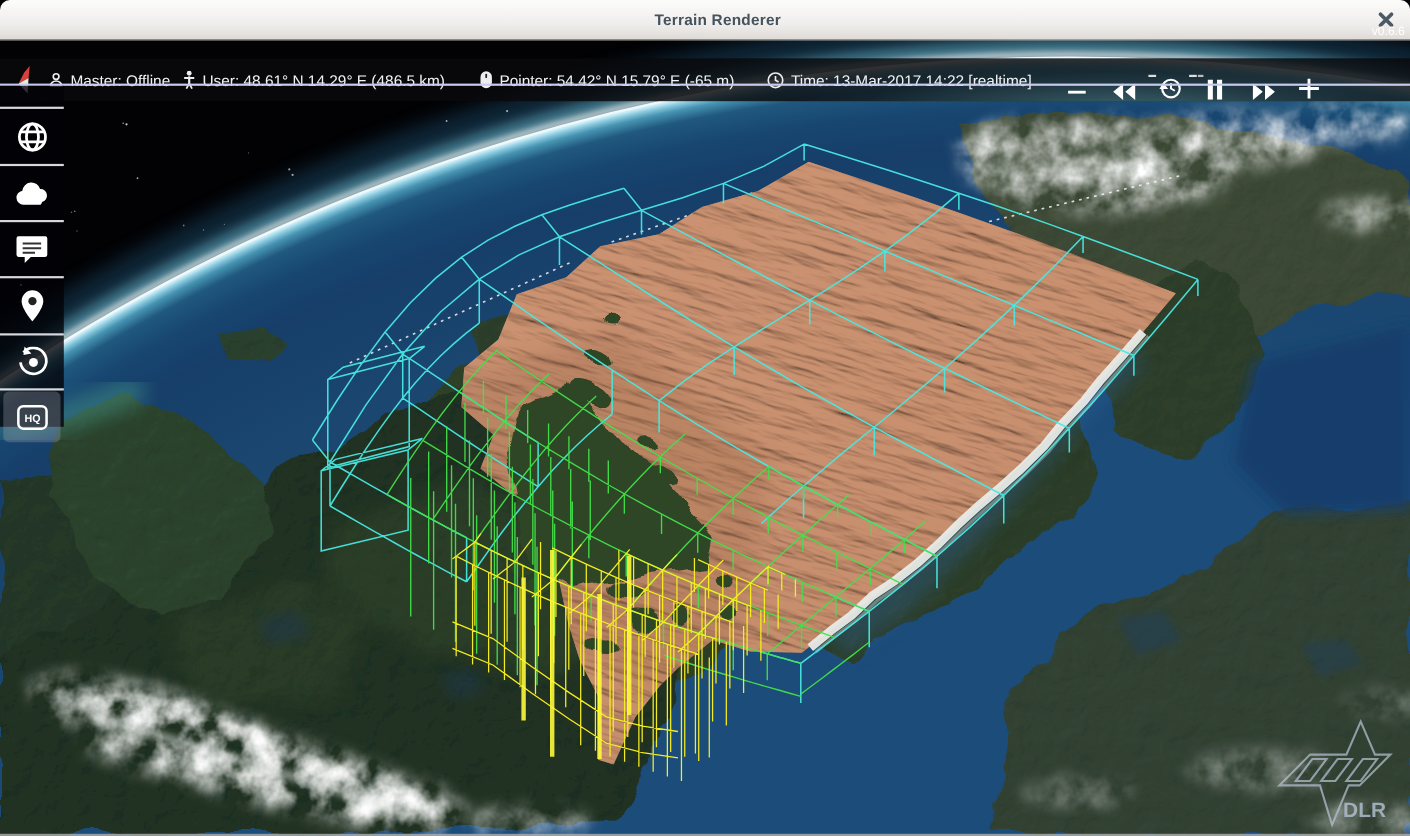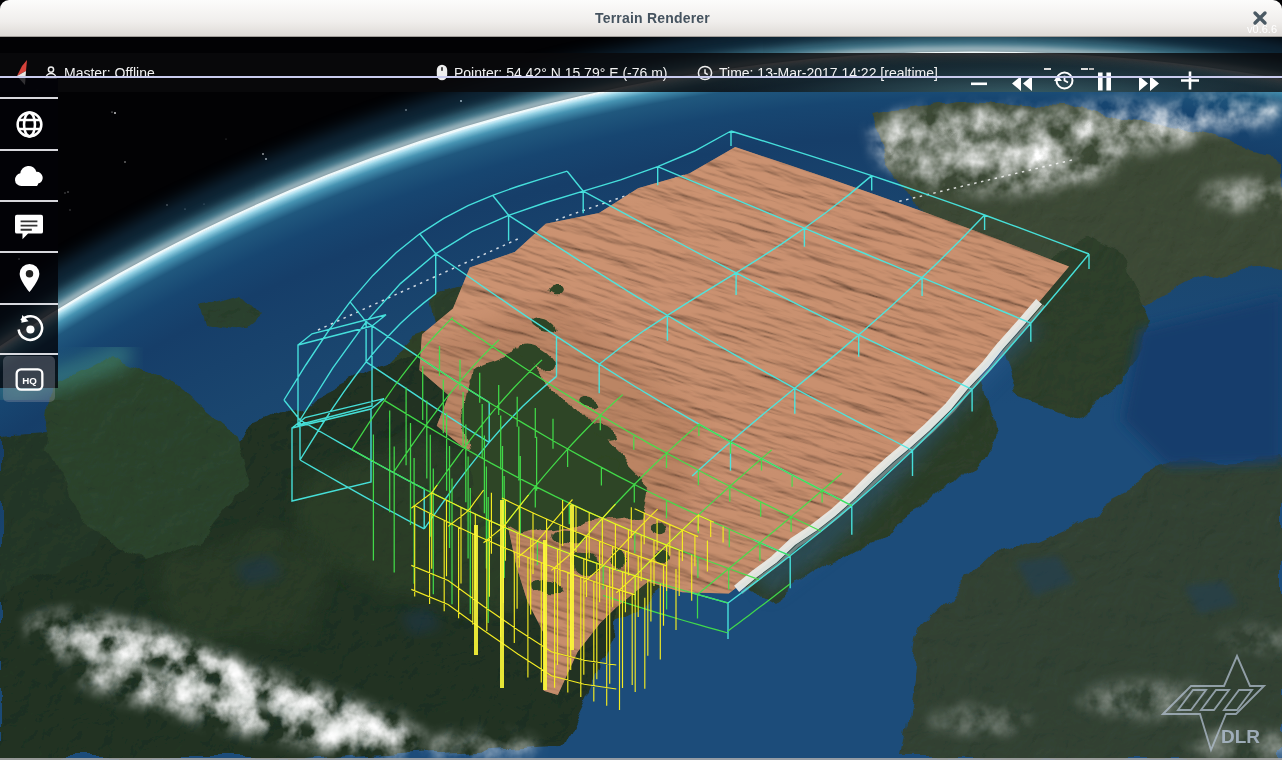--- a/index.html
+++ b/index.html
@@ -214,26 +214,35 @@
     <path d="M11,0 L10,11 L1,16 L6,6 Z" fill="#d6423a"></path>
     <path d="M10,11 L9,25 L1,16 Z" fill="#e8e5e2"></path>
   </svg>
   <div class="item" style="left:44px">
     <svg width="14" height="15" viewBox="0 0 14 15">
           <circle cx="7" cy="4.6" r="2.6" fill="none" stroke="#eee" stroke-width="1.5"></circle>
           <path d="M2,13 a5,4.4 0 0 1 10,0 Z" fill="none" stroke="#eee" stroke-width="1.5"></path>
         </svg>
     <span>Master: Offline</span>
   </div>
+  <div class="item" style="left:166px">
+    <svg width="12" height="17" viewBox="0 0 12 17">
+          <circle cx="6" cy="2.6" r="2.2" fill="#eee"></circle>
+          <rect x="5" y="5.4" width="2" height="7.2" fill="#eee"></rect>
+          <rect x="1.4" y="6" width="9.2" height="1.8" fill="#eee"></rect>
+          <path d="M6,12 L3.4,16.6 M6,12 L8.6,16.6" stroke="#eee" stroke-width="1.6"></path>
+        </svg>
+    <span>User: 48.61° N 14.29° E (486.5 km)</span>
+  </div>
   <div class="item" style="left:436px">
     <svg width="12" height="17" viewBox="0 0 12 17">
           <rect x="0.8" y="0.8" width="10.4" height="15.4" rx="5.2" fill="#eee"></rect>
           <rect x="5.2" y="3" width="1.6" height="4" rx="0.8" fill="#222"></rect>
         </svg>
-    <span>Pointer: 54.42° N 15.79° E (-76 m)</span>
+    <span>Pointer: 54.42° N 15.79° E (-65 m)</span>
   </div>
   <div class="item" style="left:697px">
     <svg width="16" height="16" viewBox="0 0 16 16">
           <circle cx="8" cy="8" r="6.6" fill="none" stroke="#eee" stroke-width="1.5"></circle>
           <path d="M8,4.2 L8,8 L10.8,9.6" fill="none" stroke="#eee" stroke-width="1.5"></path>
         </svg>
     <span>Time: 13-Mar-2017 14:22 [realtime]</span>
   </div>
   <svg class="item" style="left:969px;top:11px" width="20" height="18" viewBox="0 0 20 18">
         <rect x="2" y="8" width="16" height="2.6" fill="#fff"></rect>

